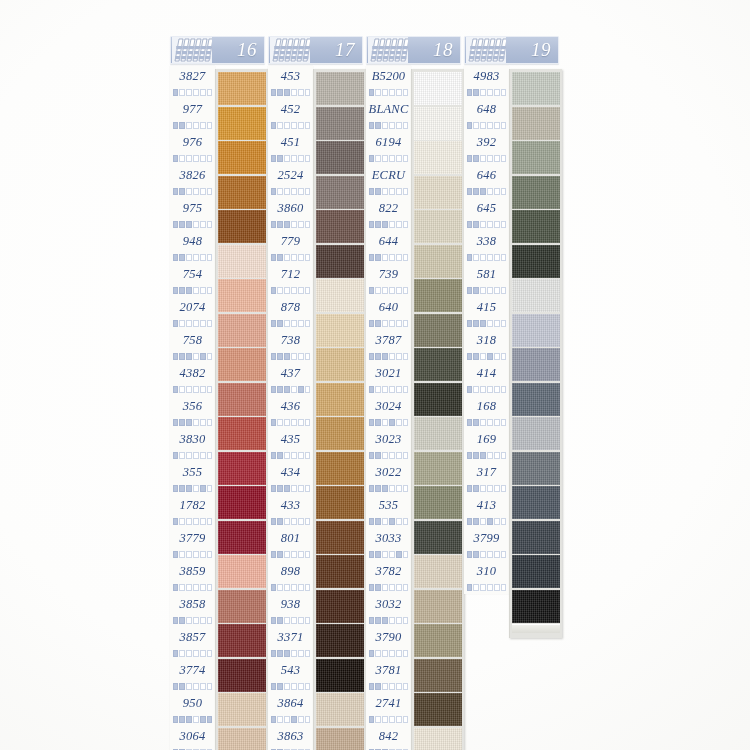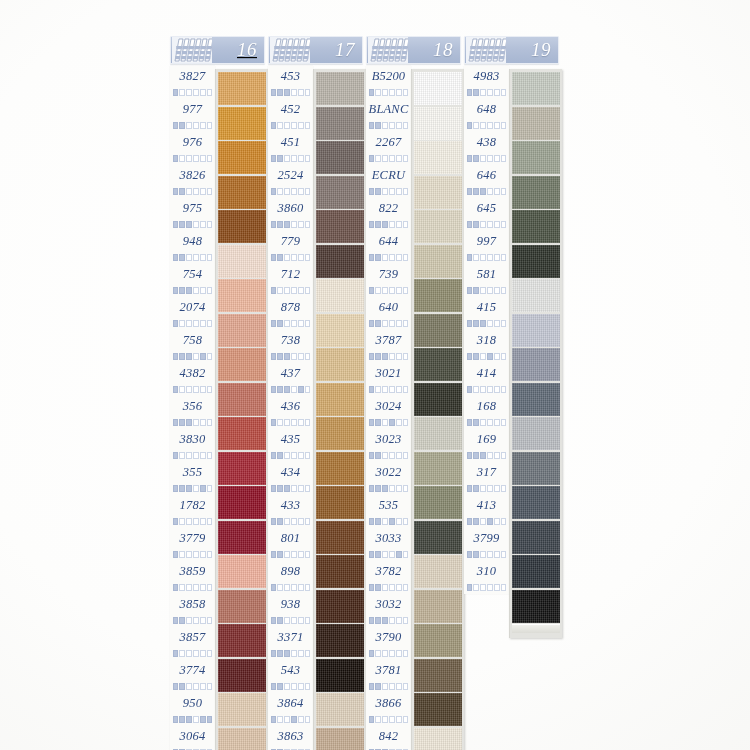--- a/index.html
+++ b/index.html
@@ -23,21 +23,21 @@
   #sheet {
     position: absolute;
     left: 170px; top: 36px;
     width: 412px; height: 680px;
   }
   .column {
     position: absolute;
     top: 0;
     width: 98px;
   }
-  .col-0 { left: 0px; text-decoration: underline; }
+  .col-0 { left: 0px; }
   .col-1 { left: 98px; }
   .col-2 { left: 196px; }
   .col-3 { left: 294px; }
 
   
   .col-header {
     position: relative;
     height: 28px;
     width: 95px;
     background: linear-gradient(180deg,#c2cde1 0%, #b3c0d8 45%, #a7b6d1 100%);
@@ -819,21 +819,21 @@
             <span class="ticks">
               <i class="on"></i>
               <i class="on"></i>
               <i></i>
               <i></i>
               <i></i>
               <i></i>
             </span>
           </div>
           <div class="lbl">
-            <span class="code">2267</span>
+            <span class="code">6194</span>
             <span class="ticks">
               <i class="on"></i>
               <i></i>
               <i></i>
               <i></i>
               <i></i>
               <i></i>
             </span>
           </div>
           <div class="lbl">
@@ -1006,21 +1006,21 @@
             <span class="ticks">
               <i class="on"></i>
               <i class="on"></i>
               <i></i>
               <i></i>
               <i></i>
               <i></i>
             </span>
           </div>
           <div class="lbl">
-            <span class="code">3866</span>
+            <span class="code">2741</span>
             <span class="ticks">
               <i class="on"></i>
               <i></i>
               <i></i>
               <i></i>
               <i></i>
               <i></i>
             </span>
           </div>
           <div class="lbl">
@@ -1122,21 +1122,21 @@
             <span class="ticks">
               <i class="on"></i>
               <i></i>
               <i></i>
               <i></i>
               <i></i>
               <i></i>
             </span>
           </div>
           <div class="lbl">
-            <span class="code">438</span>
+            <span class="code">392</span>
             <span class="ticks">
               <i class="on"></i>
               <i class="on"></i>
               <i></i>
               <i></i>
               <i></i>
               <i></i>
             </span>
           </div>
           <div class="lbl">
@@ -1155,21 +1155,21 @@
             <span class="ticks">
               <i class="on"></i>
               <i class="on"></i>
               <i></i>
               <i></i>
               <i></i>
               <i></i>
             </span>
           </div>
           <div class="lbl">
-            <span class="code">997</span>
+            <span class="code">338</span>
             <span class="ticks">
               <i class="on"></i>
               <i></i>
               <i></i>
               <i></i>
               <i></i>
               <i></i>
             </span>
           </div>
           <div class="lbl">

